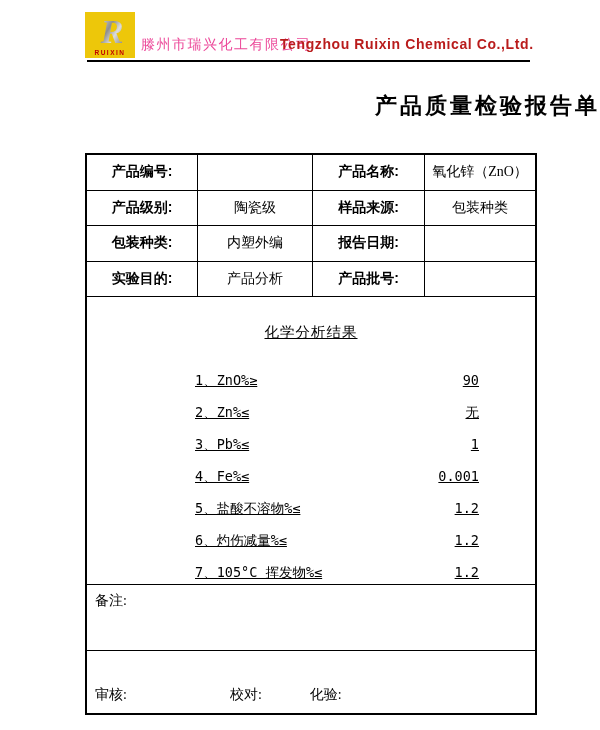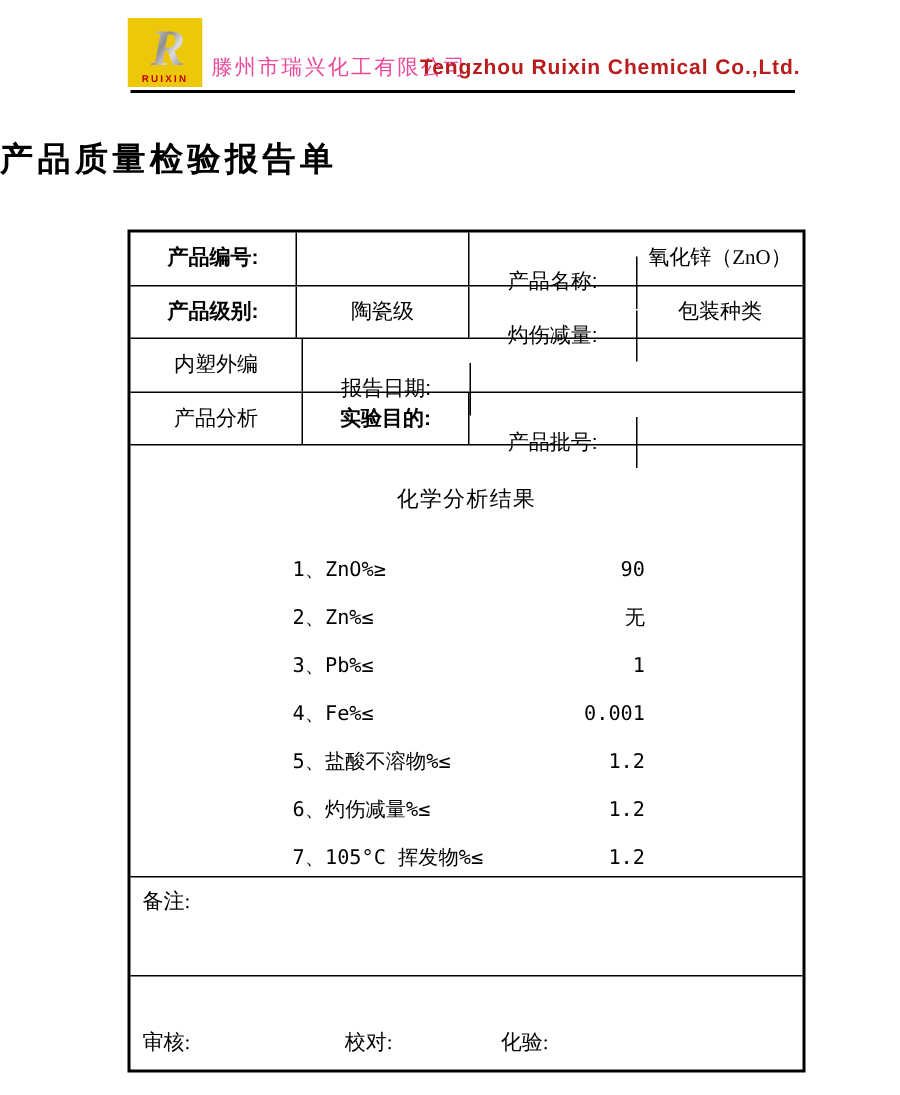--- a/index.html
+++ b/index.html
@@ -14,53 +14,54 @@
     position:absolute; left:141px; top:36px; font-size:14px; color:#ec4899;
     letter-spacing:1.5px; font-family:"Liberation Serif", serif;
   }
   .company-en {
     position:absolute; left:280px; top:36px; font-size:14px; color:#b91c1c;
     font-weight:bold; letter-spacing:0.6px; font-family:"Liberation Sans", sans-serif;
   }
   .header-rule { position:absolute; left:87px; top:60px; width:443px; height:2px; background:#000; }
   
   .title {
-    position:absolute; left:0; top:91px; width:600px; text-align:left;
+    position:absolute; left:0; top:91px; width:600px; text-align:right;
     font-size:22px; font-weight:bold; letter-spacing:3px;
     font-family:"Liberation Sans", sans-serif;
+    padding-left:30px;
   }
   
   .report-table {
     position:absolute; left:85px; top:153px; width:452px; height:562px;
     border:2px solid #000; font-size:14px;
   }
   .info-row { display:flex; height:35.5px; border-bottom:1.5px solid #000; }
   .cell { display:flex; align-items:center; justify-content:center; height:100%; }
   .cell.c1 { width:111px; border-right:1.5px solid #000;
              font-weight:bold; font-family:"Liberation Sans", sans-serif; }
   .cell.c2 { width:115px; border-right:1.5px solid #000; }
   .cell.c3 { width:112px; border-right:1.5px solid #000;
-             font-weight:normal; font-family:"Liberation Sans", sans-serif;margin-top:16px; }
+             font-weight:bold; font-family:"Liberation Sans", sans-serif; }
   .cell.c4 { flex:1; }
   
-  .analysis { height:287.5px; border-bottom:1.5px solid #000; }
+  .analysis { height:287.5px; border-bottom:1.5px solid #000;text-decoration:underline; }
   .analysis-heading { text-align:center; padding-top:26px; font-size:14.5px; letter-spacing:1px; }
   .analysis-items { margin-top:22px; }
   .analysis-item {
     display:flex; justify-content:space-between; height:32px; line-height:32px;
-    padding-left:108px; padding-right:105px;
+    padding-left:108px; padding-right:56px;
     font-size:13.5px; font-family:"DejaVu Sans Mono", monospace;
   }
   .analysis-item .item-value { font-family:"DejaVu Sans Mono", monospace; }
   
   .remarks { height:66px; border-bottom:1.5px solid #000; padding:7px 0 0 8px; font-size:14px; }
   .signoff { height:77px; display:flex; align-items:flex-end; padding-bottom:24px; font-size:14px; }
   .signoff .s1 { margin-left:8px; }
   .signoff .s2 { margin-left:103px; }
-  .signoff .s3 { margin-left:72px; }
+  .signoff .s3 { margin-left:48px; }
 </style>
 </head>
 <body>
 
 <div class="page">
 
   <div class="logo">
     <svg width="50" height="46" viewBox="0 0 50 46">
       <defs>
         <linearGradient id="metal" x1="0" y1="0" x2="1" y2="1">
@@ -86,33 +87,34 @@
     <div class="info-row">
       <div class="cell c1">产品编号:</div>
       <div class="cell c2"></div>
       <div class="cell c3">产品名称:</div>
       <div class="cell c4">氧化锌（ZnO）</div>
     </div>
 
     <div class="info-row">
       <div class="cell c1">产品级别:</div>
       <div class="cell c2">陶瓷级</div>
-      <div class="cell c3">灼伤减量:</div>
+      <div class="cell c3">样品来源:</div>
       <div class="cell c4">包装种类</div>
     </div>
 
     <div class="info-row">
+      <div class="cell c1">包装种类:</div>
       <div class="cell c2">内塑外编</div>
       <div class="cell c3">报告日期:</div>
       <div class="cell c4"></div>
     </div>
 
     <div class="info-row">
+      <div class="cell c1">实验目的:</div>
       <div class="cell c2">产品分析</div>
-      <div class="cell c1">实验目的:</div>
       <div class="cell c3">产品批号:</div>
       <div class="cell c4"></div>
     </div>
 
     <div class="analysis">
       <div class="analysis-heading">化学分析结果</div>
       <div class="analysis-items">
         <div class="analysis-item">
           <span class="item-label">1、ZnO%≥</span>
           <span class="item-value">90</span>

